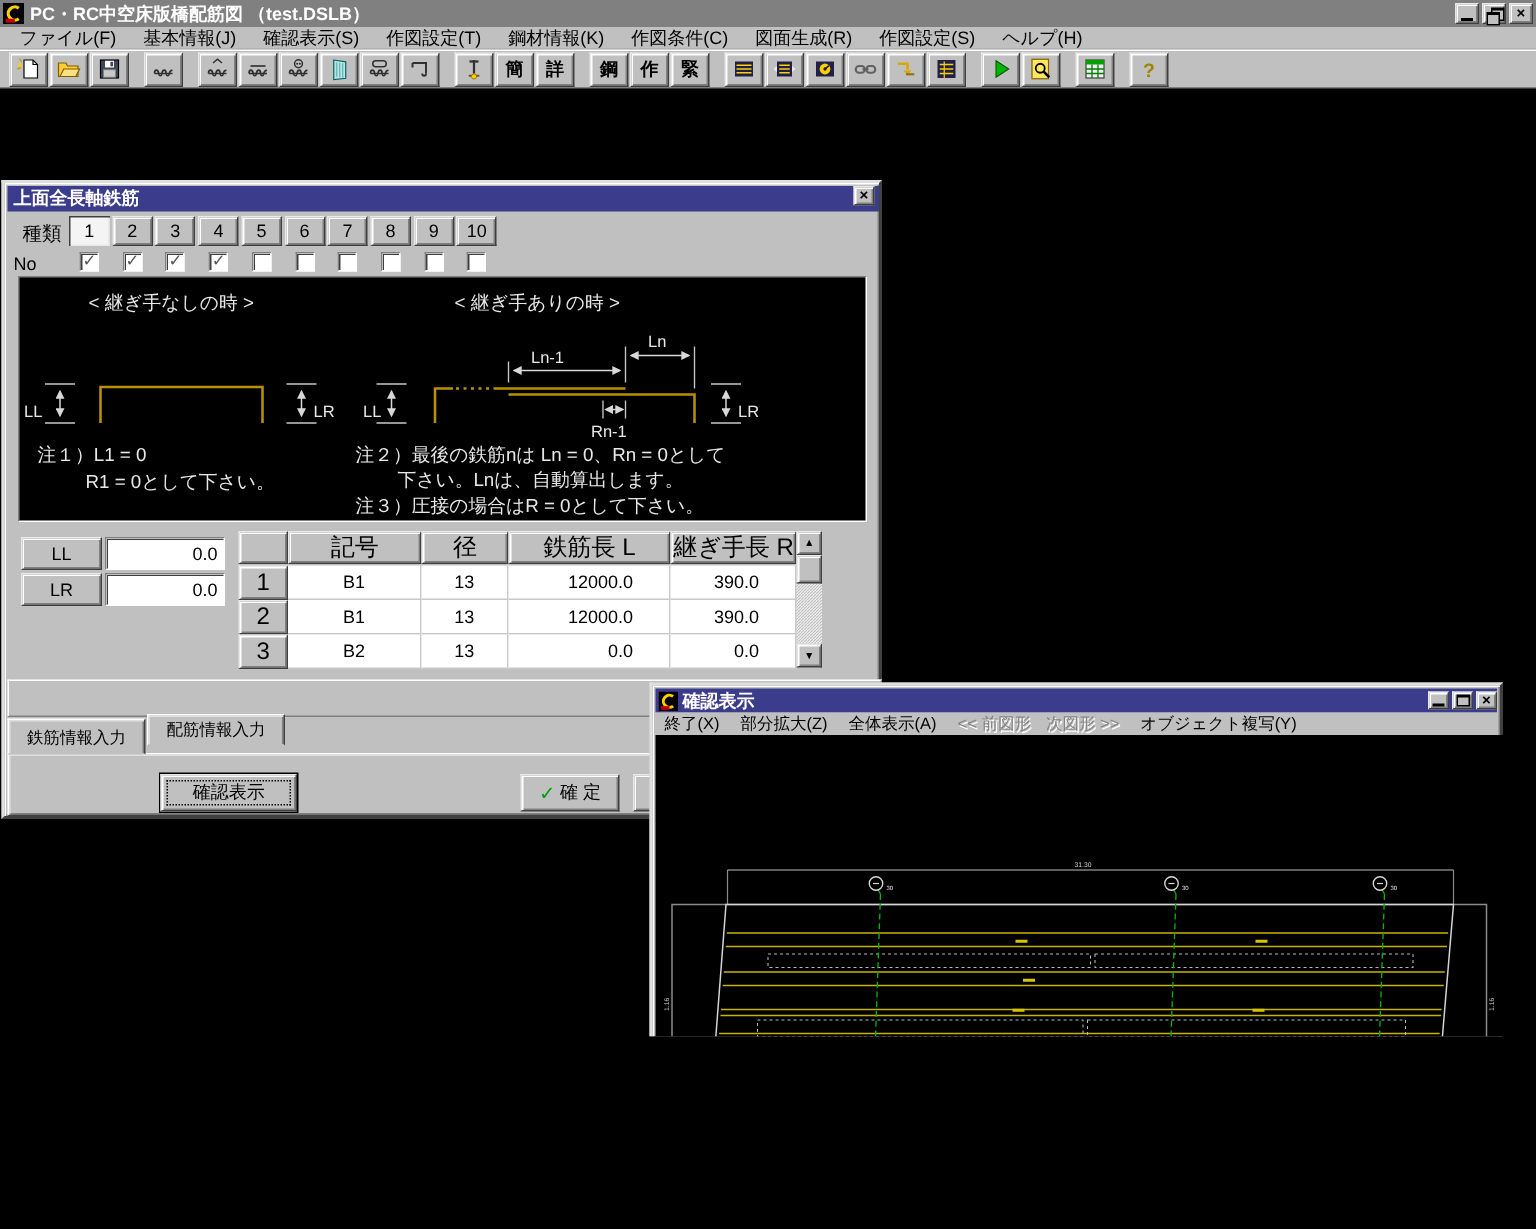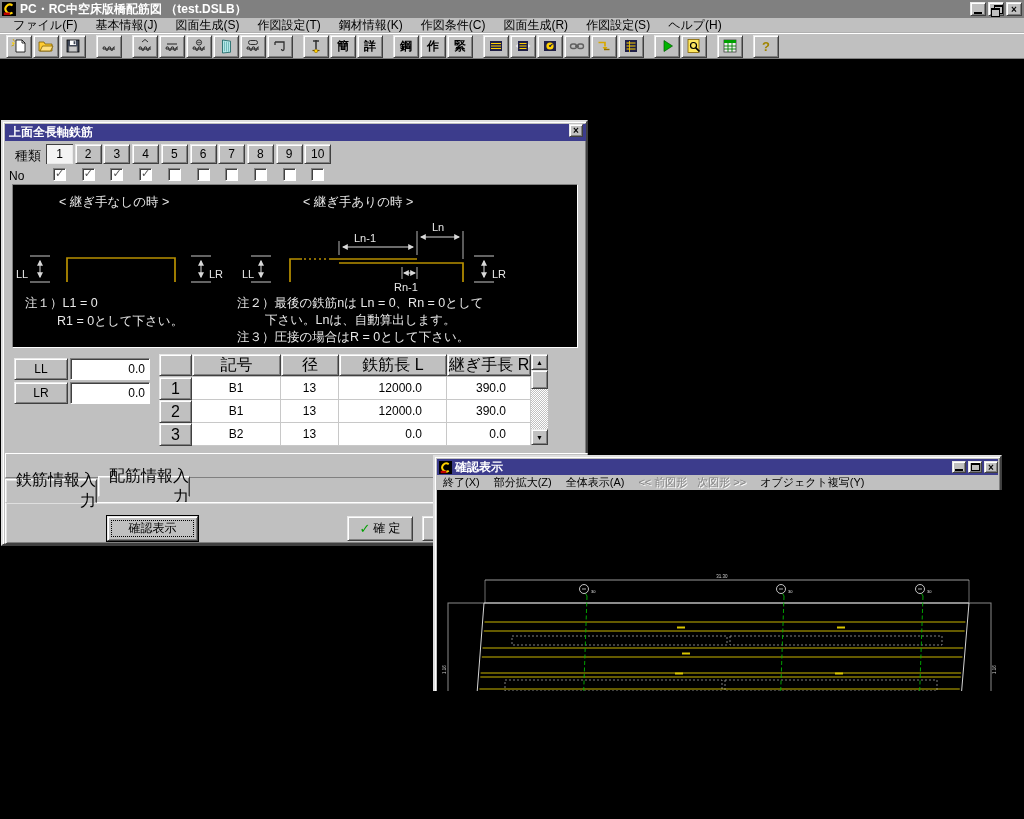--- a/index.html
+++ b/index.html
@@ -75,21 +75,21 @@
      background-image:linear-gradient(45deg,#fff 25%,transparent 25%,transparent 75%,#fff 75%),
                       linear-gradient(45deg,#fff 25%,transparent 25%,transparent 75%,#fff 75%);
      background-size:2px 2px; background-position:0 0,1px 1px; }
   .sb-btn { position:absolute; left:0; width:17px; height:16px; display:flex; align-items:center; justify-content:center;
      font-size:7px; color:#000; }
   #sb-thumb { position:absolute; left:0; top:16px; width:17px; height:19px; }
   #strip { left:2px; top:331px; width:583px; height:25px; background:#c0c0c0;
      border:1px solid; border-color:#fff #808080 #808080 #fff; }
   .tab { position:absolute; background:#c0c0c0; border:1px solid; border-color:#fff #404040 transparent #fff;
      box-shadow:inset 1px 0 0 #dfdfdf, inset 0 1px 0 #dfdfdf, inset -1px 0 0 #808080;
-     display:flex; align-items:center; justify-content:center; font-size:16px;text-align:right; }
+     display:flex; align-items:center; justify-content:center; font-size:11px;text-align:right; }
   #tab-page { left:2px; top:380px; width:583px; height:42px; background:#c0c0c0;
      border:1px solid; border-color:#fff #404040 #404040 #fff;
      box-shadow:inset 1px 1px 0 #dfdfdf, inset -1px -1px 0 #808080; }
   #confirm-btn { left:103px; top:393px; width:93px; height:27px; border:1px solid #000; background:#c0c0c0; }
   #confirm-btn .inner { width:100%; height:100%; background:#c0c0c0; border:1px solid;
      border-color:#e8e8e8 #404040 #404040 #e8e8e8; box-shadow:inset 1px 1px 0 #fff, inset -1px -1px 0 #808080;
      display:flex; align-items:center; justify-content:center; font-size:12px; position:relative; }
   #confirm-btn .focus { position:absolute; left:3px; top:3px; right:3px; bottom:3px; border:1px dotted #000; }
   #ok-btn { left:344px; top:394px; width:66px; height:25px; display:flex; align-items:center; justify-content:center;
      font-size:12px; gap:3px; }
@@ -128,21 +128,21 @@
       <span class="wbtn bevel-out">
           <span class="glyph-restore"></span>
         </span>
       <span class="wbtn bevel-out">×</span>
     </span>
   </div>
 
   <div id="main-menubar" class="abs">
       <span class="menu-item">ファイル(F)</span>
       <span class="menu-item">基本情報(J)</span>
-      <span class="menu-item">図面生成(S)</span>
+      <span class="menu-item">確認表示(S)</span>
       <span class="menu-item">作図設定(T)</span>
       <span class="menu-item">鋼材情報(K)</span>
       <span class="menu-item">作図条件(C)</span>
       <span class="menu-item">図面生成(R)</span>
       <span class="menu-item">作図設定(S)</span>
       <span class="menu-item">ヘルプ(H)</span>
     </div>
 
   <div id="toolbar" class="abs">
       <span class="tbtn bevel-out">

